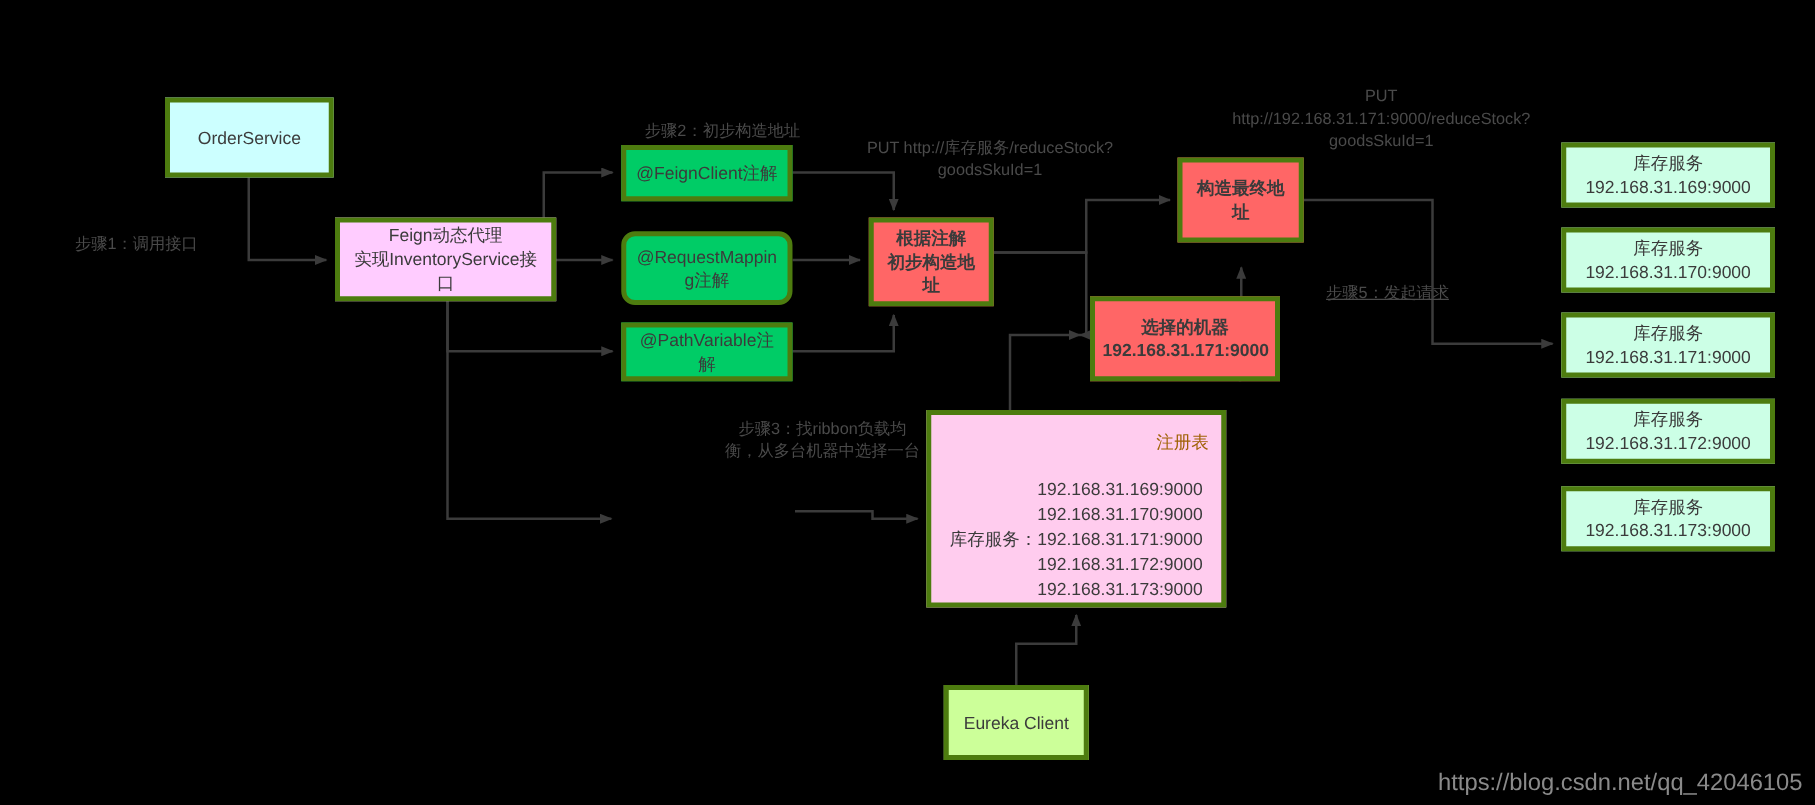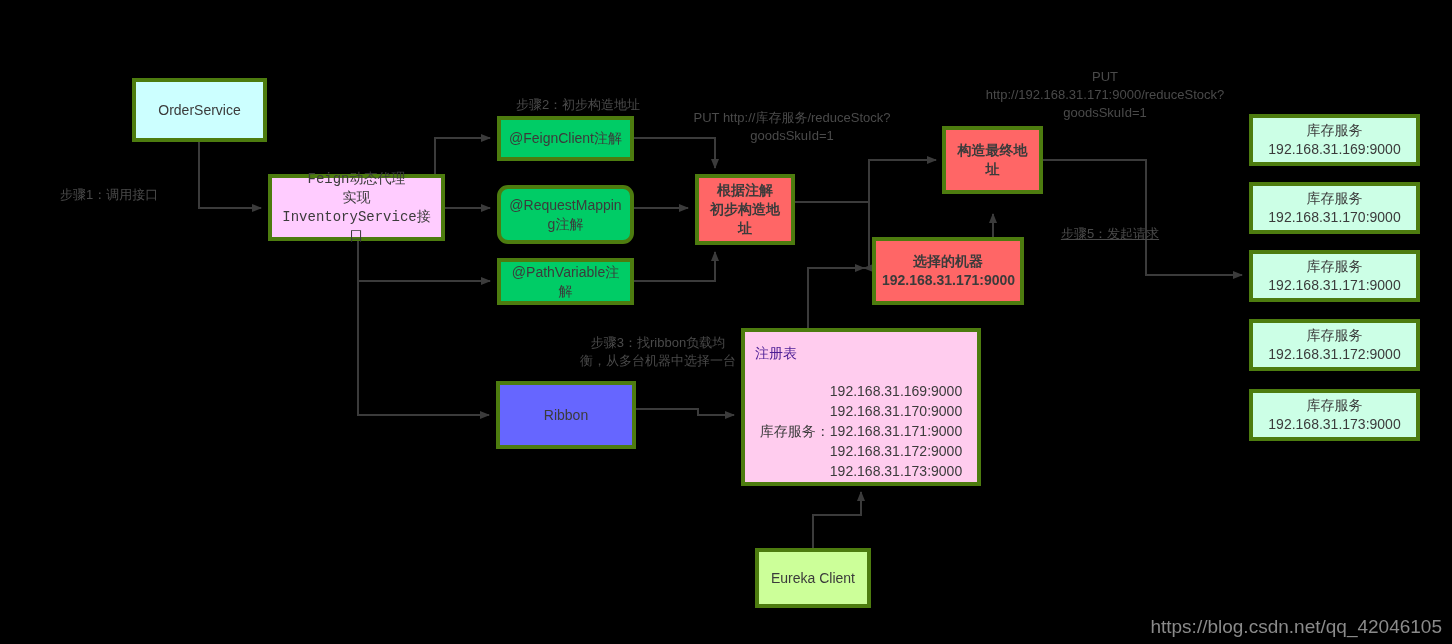--- a/index.html
+++ b/index.html
@@ -35,21 +35,21 @@
     text-align: center;
     color: #3b3b3b;
     font-size: 14px;
     line-height: 19px;
     padding: 2px 6px;
   }
   .node .lines { width: 100%; }
   .node .lines div { white-space: normal; }
 
   .n-cyan   { background: #ccffff; }
-  .n-pink   { background: #ffccff; font-family: Liberation Mono, monospace; }
+  .n-pink   { background: #ffccff; }
   .n-green  { background: #00cc66; }
   .n-red    { background: #ff6666; font-weight: bold; }
   .n-blue   { background: #6666ff; }
   .n-mint   { background: #ccffe6; }
   .n-lgreen { background: #ccff99; }
   .n-pink2  { background: #ffccee; }
 
   .edge-label {
     position: absolute;
     color: #4a4a4a;
@@ -62,23 +62,23 @@
   .watermark {
     position: absolute;
     right: 10px;
     bottom: 6px;
     color: #8a8a8a;
     font-size: 19px;
     font-family: "Liberation Sans", sans-serif;
     padding-left: 36px;
   }
   .reg-title {
-    text-align: left;
-    font-size: 14px;
-    color: #4c1d95;
+    text-align: right;
+    font-size: 14px;
+    color: #a16207;
   }
   .reg-body {
     display: flex;
     align-items: center;
     justify-content: center;
     margin-top: 18px;
   }
   .reg-key {
     font-size: 14px;
     color: #3b3b3b;
@@ -178,23 +178,20 @@
     <span>构造最终地址</span>
   </div>
 
   <div class="node n-red" style="left:872px; top:237px; width:152px; height:68px;">
     <div class="lines">
       <div>选择的机器</div>
       <div>192.168.31.171:9000</div>
     </div>
   </div>
 
-  <div class="node n-blue" style="left:496px; top:381px; width:140px; height:68px;">
-    <span>Ribbon</span>
-  </div>
 
   <div class="node n-lgreen" style="left:755px; top:548px; width:116px; height:60px;">
     <span>Eureka Client</span>
   </div>
 
   <div class="node n-pink2" style="left:741px; top:328px; width:240px; height:158px; display:block; padding:12px 10px;">
     <div class="reg-title">注册表</div>
     <div class="reg-body">
       <div class="reg-key">库存服务：</div>
       <div class="reg-list">192.168.31.169:9000

